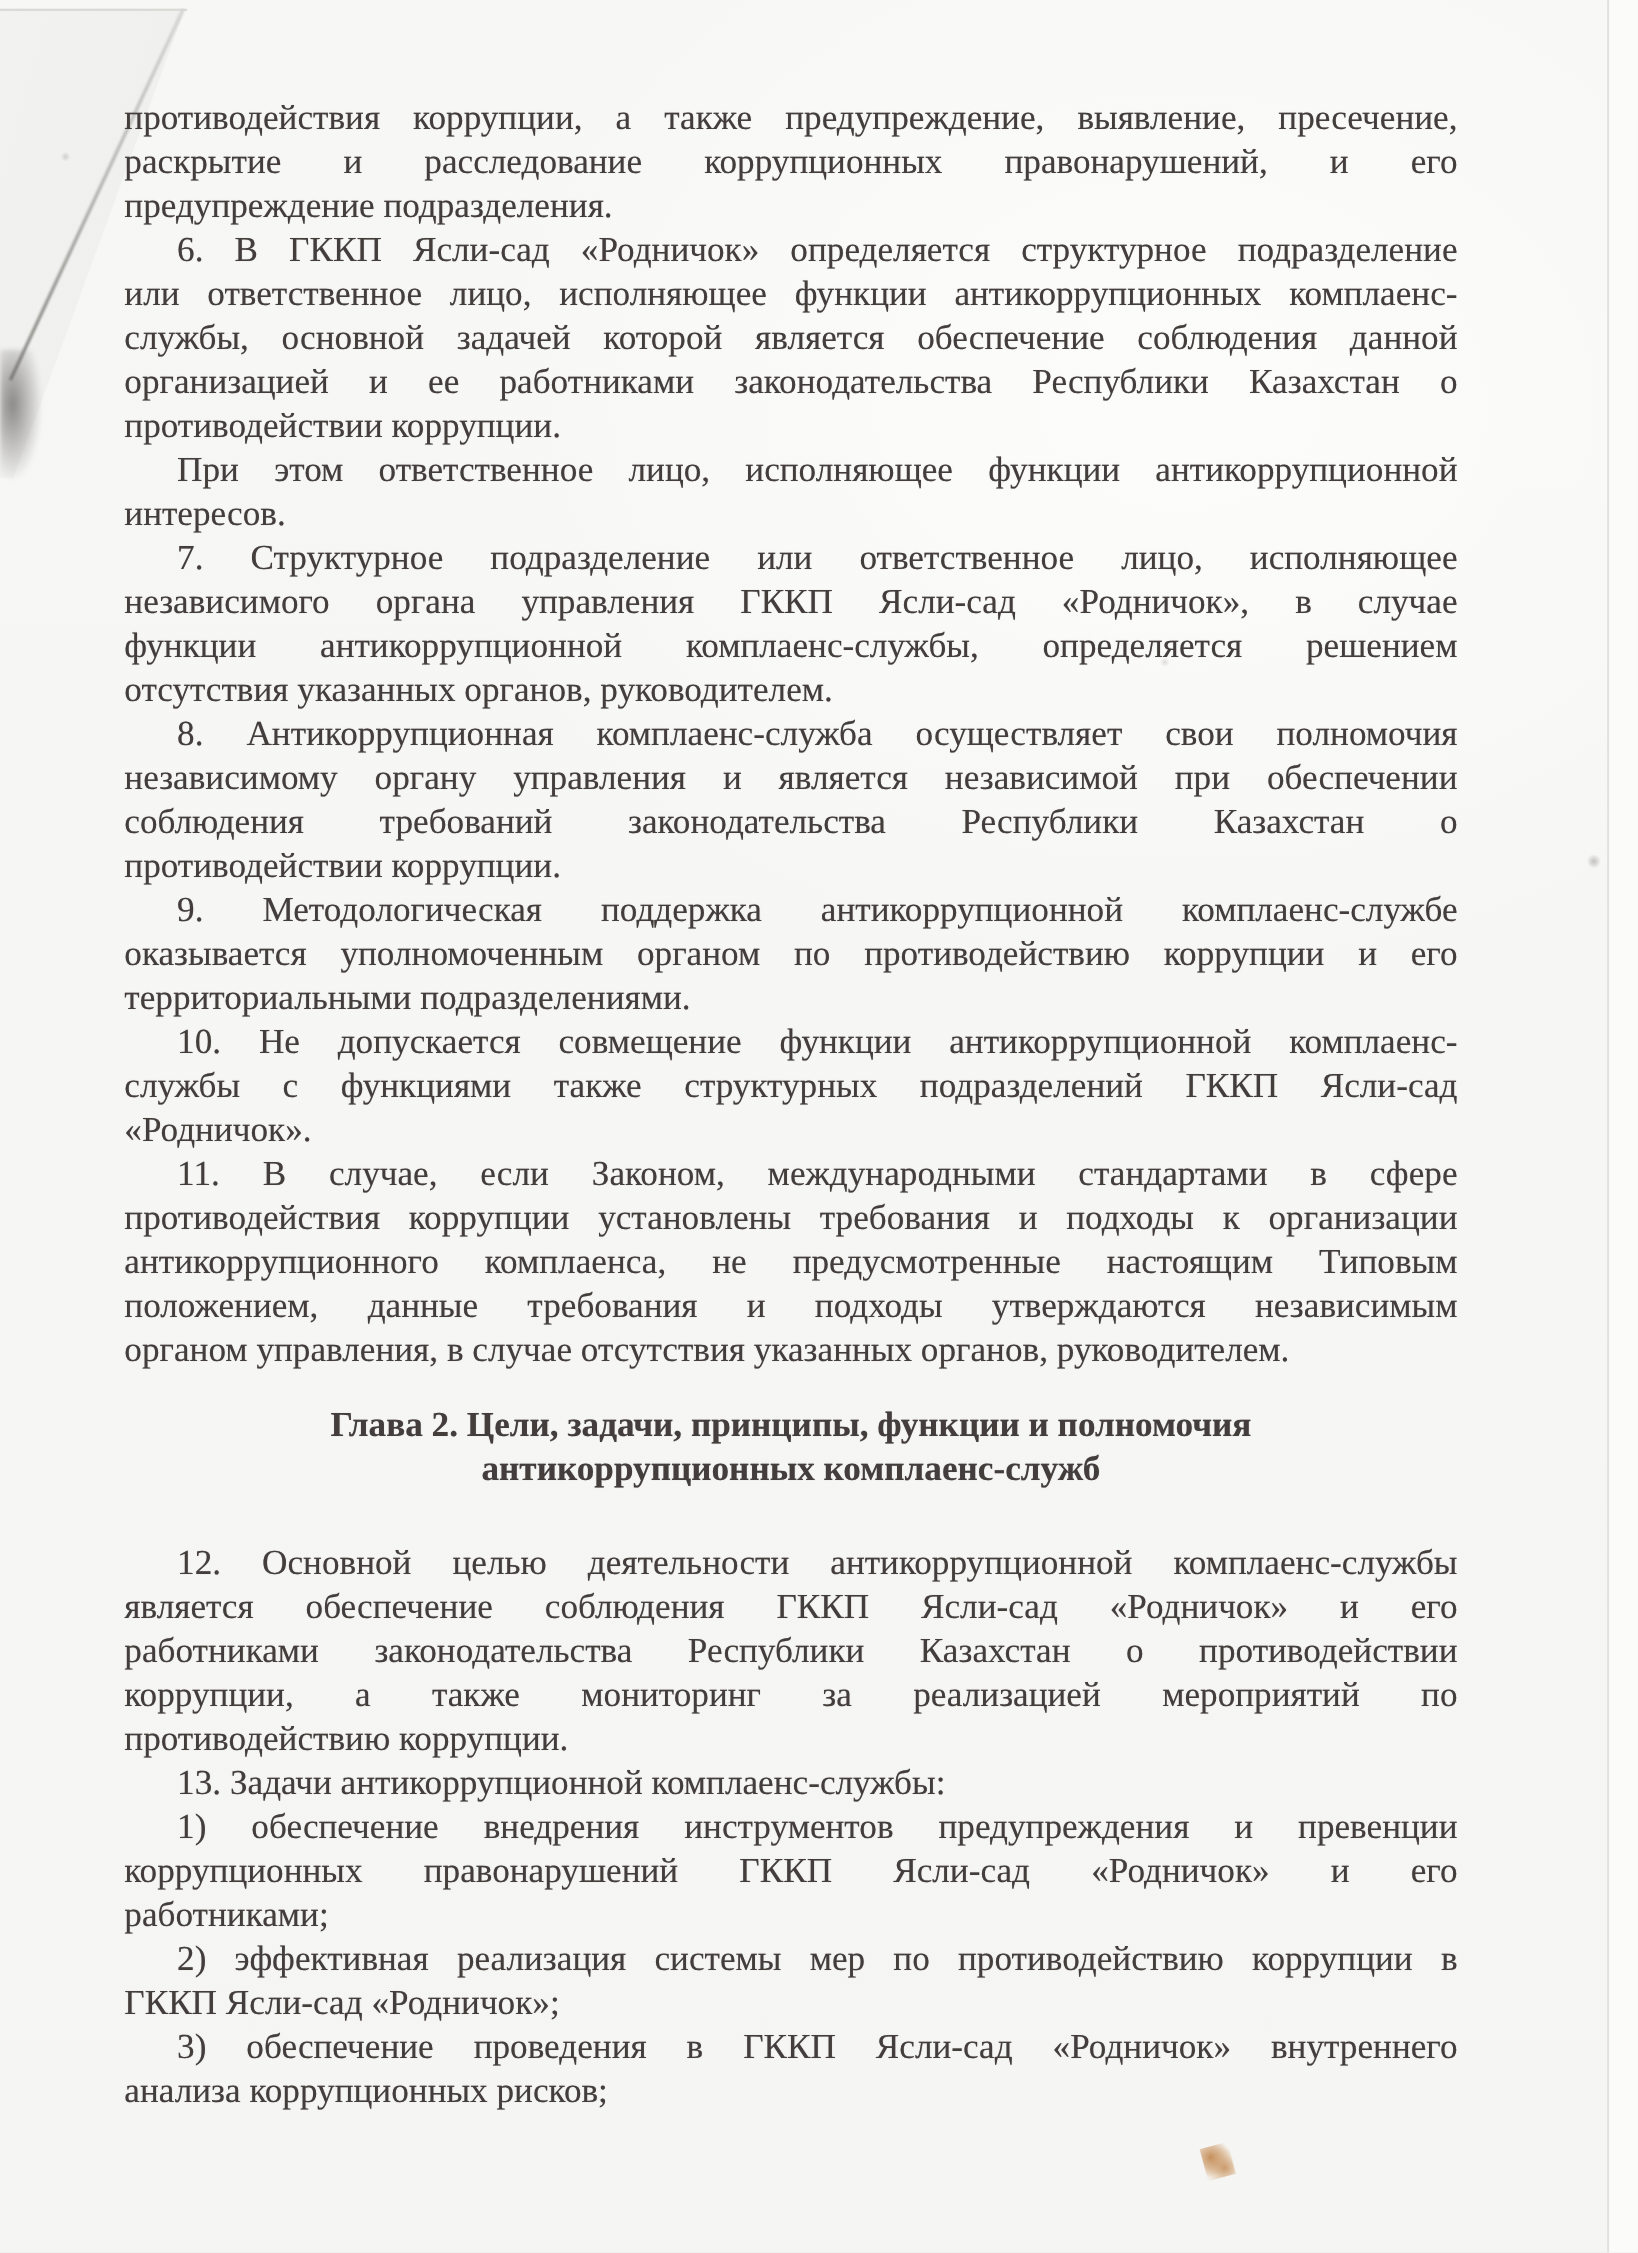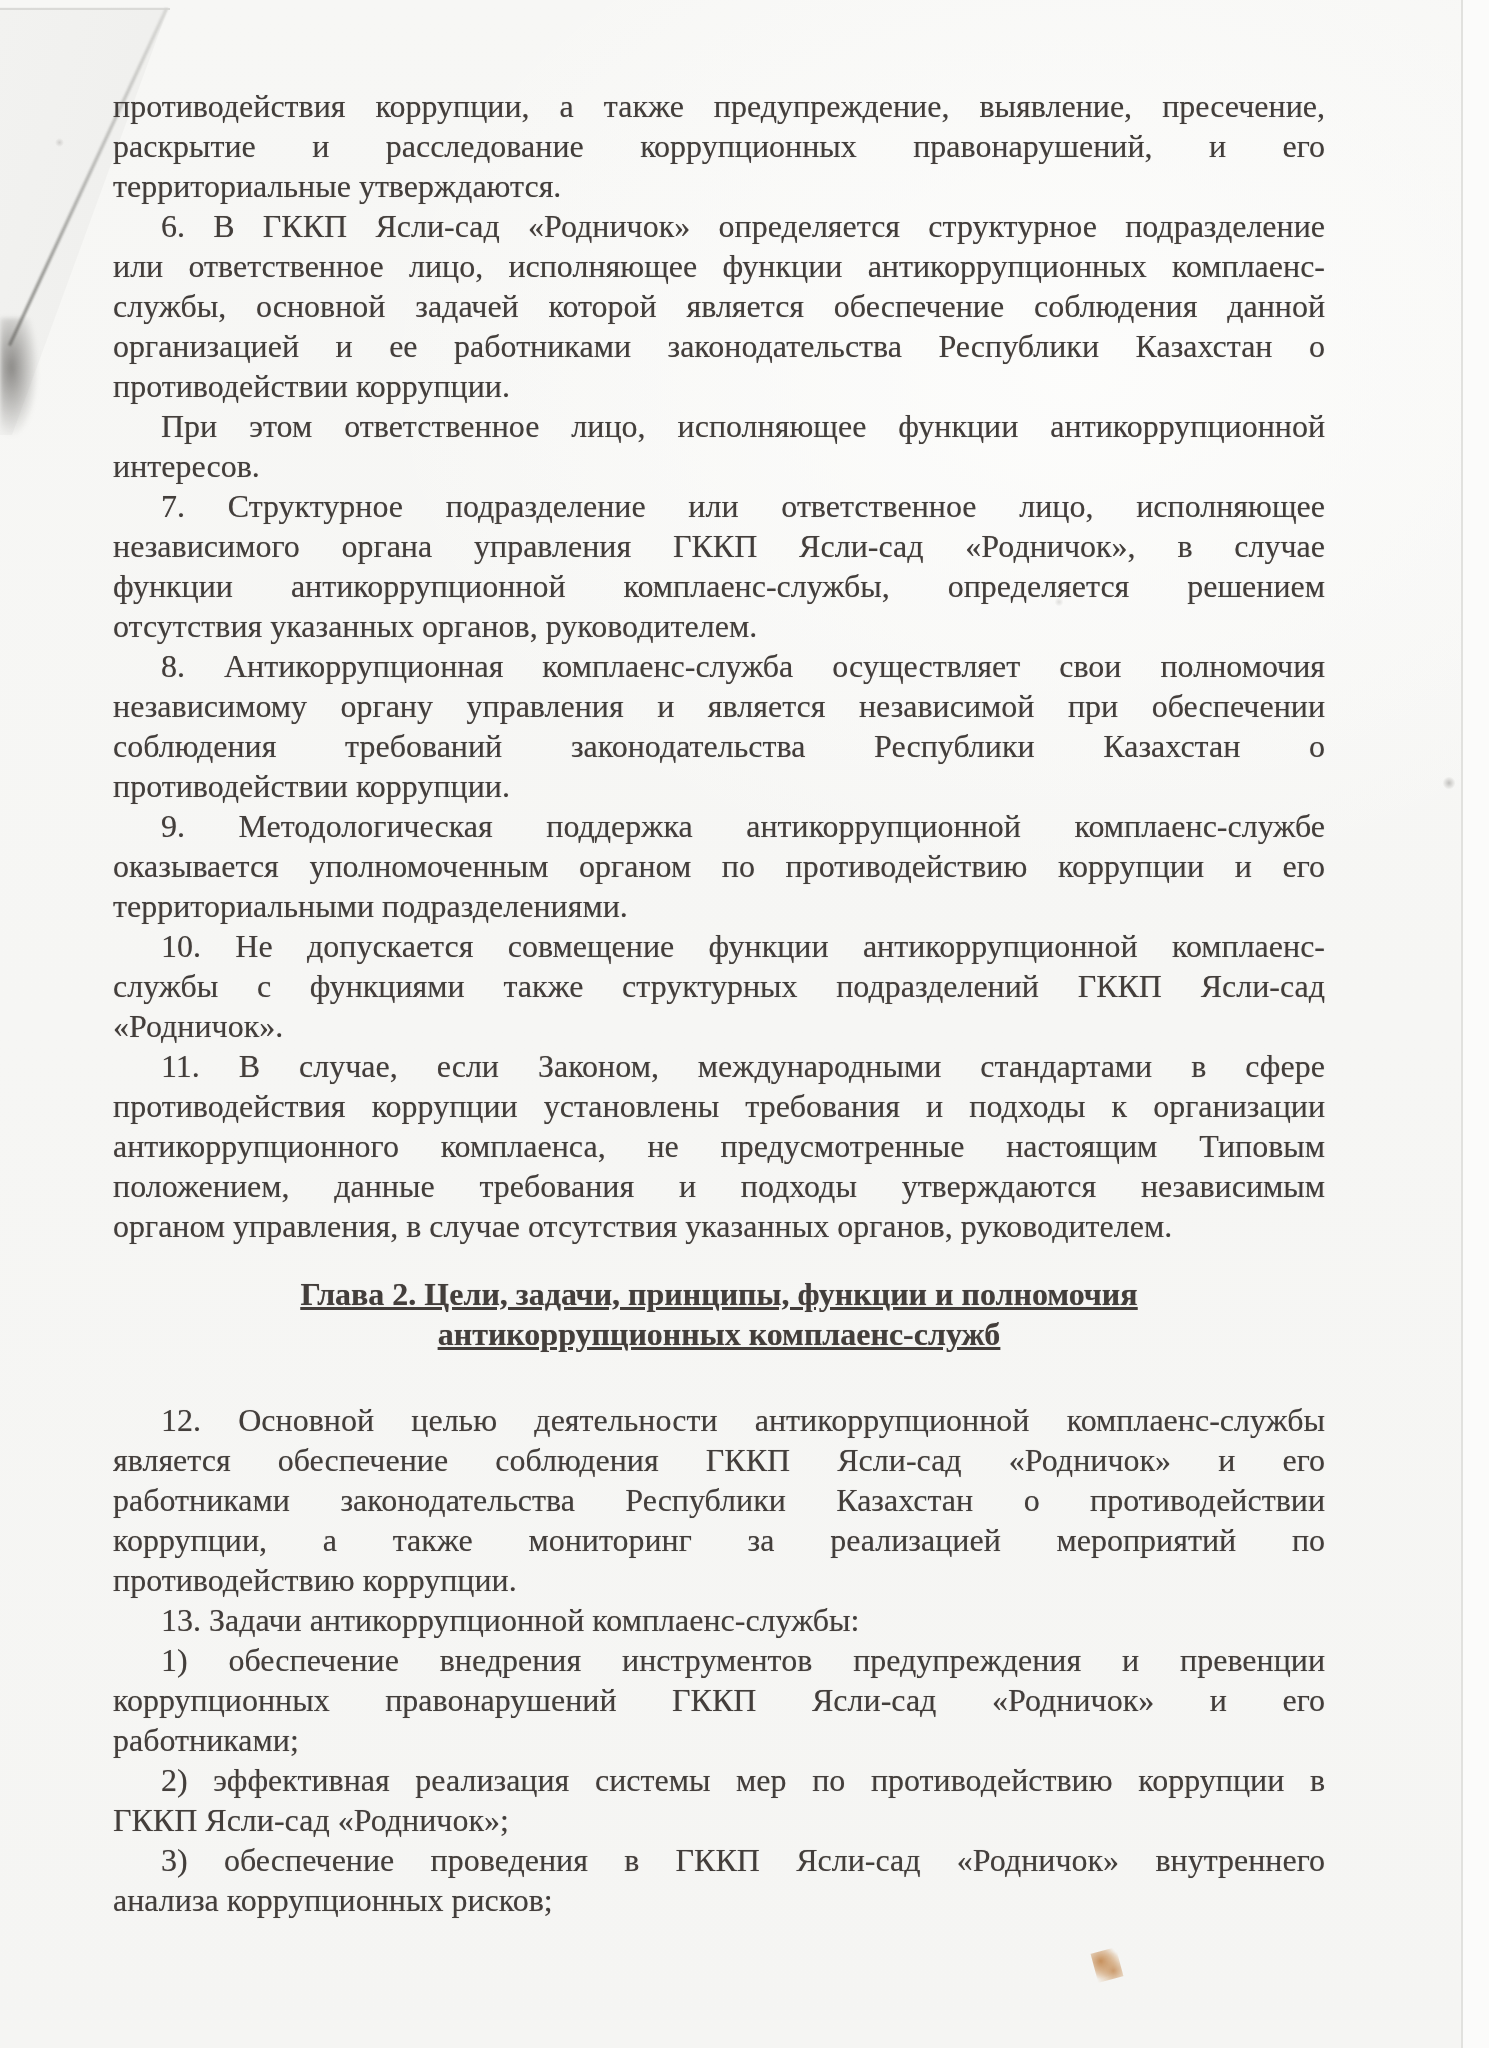--- a/index.html
+++ b/index.html
@@ -70,21 +70,21 @@
     position: absolute; left: 113px; top: 86px; width: 1212px;
     font-size: 32px; line-height: 40px; color: #433e3b;
     text-shadow: 0 0 0.7px rgba(68,62,58,0.5);
   }
   .para { margin: 0; }
   .para .line { height: 40px; overflow: hidden; }
   .para.body .line { text-align: justify; text-align-last: justify; }
   .para.body .line.last { text-align-last: left; }
   .para.body.indent .line.first { text-indent: 48px; }
   .para.heading { margin: 28px 0 46px 0; font-weight: bold; }
-  .para.heading .line { text-align: right; text-align-last: center; text-decoration: underline; }
+  .para.heading .line { text-align: right; text-align-last: center; }
 </style>
 </head>
 <body>
 
 <div class="page">
 
   <div class="fold-underlay"></div>
   <div class="fold-top-line"></div>
   <div class="fold-edge"></div>
   <div class="fold-blob"></div>
@@ -92,21 +92,21 @@
   <div class="outer-right-strip"></div>
   <div class="gray-speck"></div>
   <div class="paper-speck-1"></div>
   <div class="paper-speck-2"></div>
   <div class="ink-smudge"></div>
 
   <div class="text-block">
       <div class="para body">
         <div class="line first">противодействия коррупции, а также предупреждение, выявление, пресечение,</div>
         <div class="line">раскрытие и расследование коррупционных правонарушений, и его</div>
-        <div class="line last">территориальные утверждаются.</div>
+        <div class="line last">предупреждение подразделения.</div>
       </div>
       <div class="para body indent">
         <div class="line first">6. В ГККП Ясли-сад «Родничок» определяется структурное подразделение</div>
         <div class="line">или ответственное лицо, исполняющее функции антикоррупционных комплаенс-</div>
         <div class="line">службы, основной задачей которой является обеспечение соблюдения данной</div>
         <div class="line">организацией и ее работниками законодательства Республики Казахстан о</div>
         <div class="line last">противодействии коррупции.</div>
       </div>
       <div class="para body indent">
         <div class="line first">При этом ответственное лицо, исполняющее функции антикоррупционной</div>

